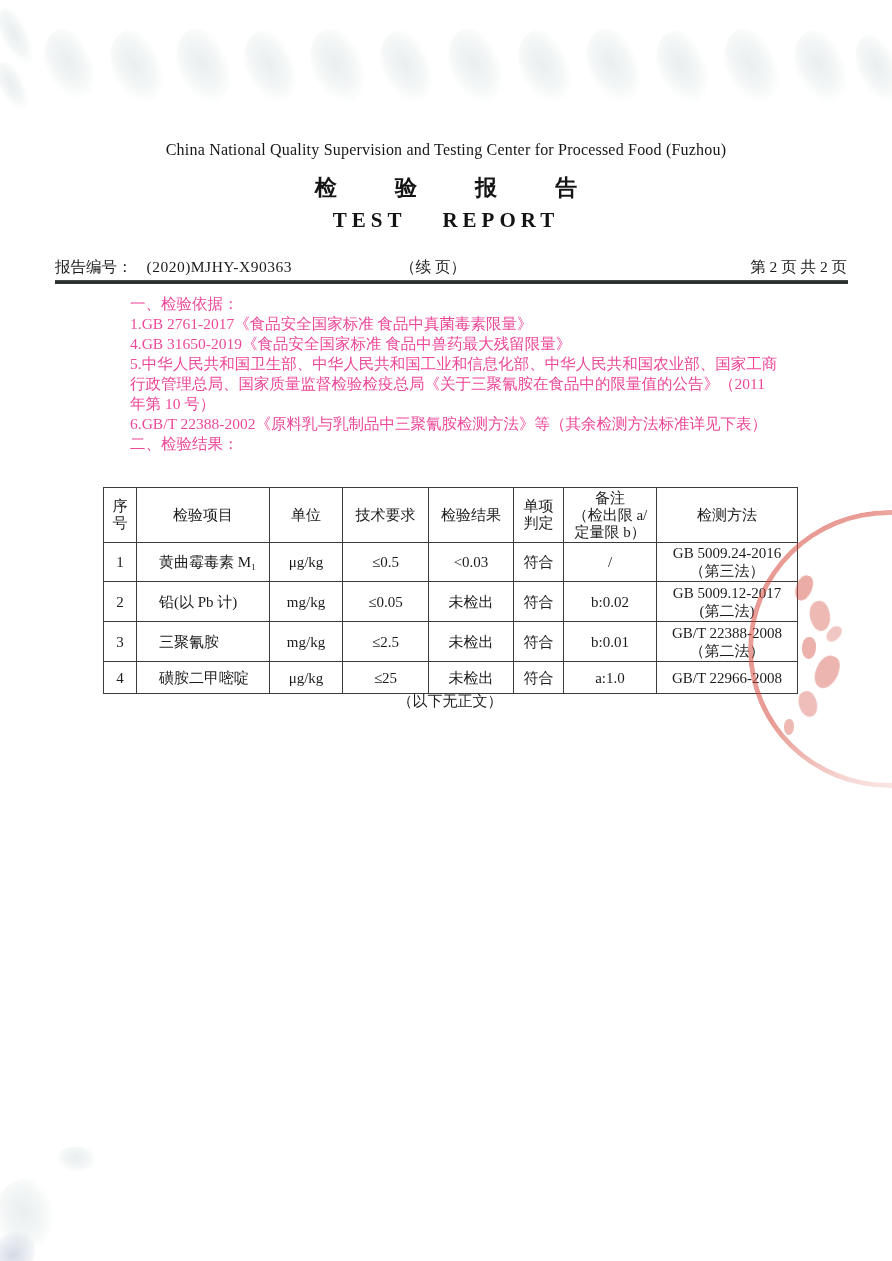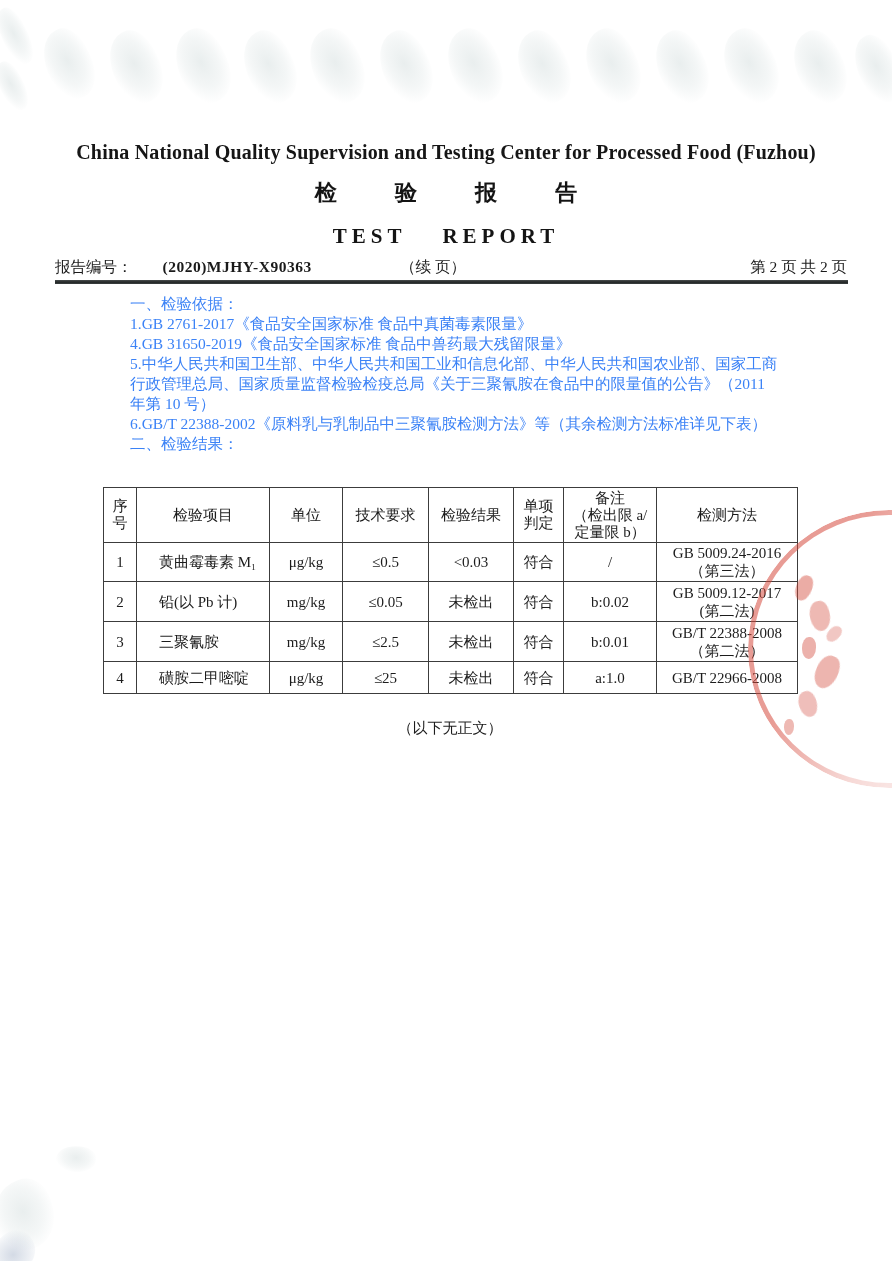--- a/index.html
+++ b/index.html
@@ -21,50 +21,50 @@
   .smudge.blue{
     background:radial-gradient(ellipse at 45% 55%, rgba(110,132,168,0.30) 0%, rgba(130,150,180,0.14) 50%, rgba(160,175,200,0) 78%);
   }
   
   .hdr{position:absolute;left:0;top:136px;width:100%;text-align:center;}
   .hdr-cn{
     font-family:"Liberation Sans","DejaVu Sans",sans-serif;
     font-weight:700;font-size:30px;letter-spacing:2px;color:#141414;
   }
   .hdr-en{
-    margin-top:5px;font-weight:700;font-size:20px;letter-spacing:0.2px;color:#161616;
+    margin-top:5px;font-weight:400;font-size:16px;letter-spacing:0.2px;color:#161616;
   }
   .title-cn{
     margin-top:14px;
     font-family:"Liberation Sans","DejaVu Sans",sans-serif;
     font-weight:700;font-size:22px;color:#141414;
     letter-spacing:26px;text-indent:26px;white-space:nowrap;
   }
   .title-en{
-    margin-top:16px;font-weight:700;font-size:21px;color:#141414;
+    margin-top:5px;font-weight:700;font-size:21px;color:#141414;
     letter-spacing:5px;word-spacing:26px;
   }
   
   .repline{
     position:absolute;left:55px;top:257px;width:792px;
     display:grid;grid-template-columns:1fr auto 1fr;
     font-size:15.5px;color:#1a1a1a;
   }
   .repline .left{text-align:left;white-space:nowrap;}
-  .repline .left .val{margin-left:30px;letter-spacing:0.5px;font-weight:bold;}
+  .repline .left .val{margin-left:14px;letter-spacing:0.5px;}
   .repline .mid{text-align:left;transform:translateX(-18px);}
   .repline .right{text-align:right;white-space:nowrap;}
   .rule{
     position:absolute;left:55px;top:280px;width:793px;height:4px;
     background:linear-gradient(#4a4f4f,#232626 55%,#3c4141);
   }
   
   .basis{
     position:absolute;left:130px;top:294px;width:648px;
-    font-size:15.5px;line-height:20px;color:#3b82f6;
+    font-size:15.5px;line-height:20px;color:#ec4899;
   }
   .basis p{margin:0;padding:0;}
   
   table.results{
     position:absolute;left:103px;top:487px;
     border-collapse:collapse;table-layout:fixed;
     font-size:15px;color:#1c1c1c;
   }
   table.results th, table.results td{
     border:1.4px solid #3c3c3c;
@@ -74,21 +74,21 @@
   }
   table.results th{line-height:17px;}
   table.results td.item{text-align:left;padding-left:22px;}
   table.results td.method{text-align:center;}
   col.c-no{width:33px;}  col.c-item{width:133px;} col.c-unit{width:73px;}
   col.c-req{width:86px;} col.c-res{width:85px;}  col.c-judge{width:50px;}
   col.c-note{width:93px;} col.c-method{width:141px;}
   tr.hrow{height:55px;} tr.r1{height:39px;} tr.r2{height:40px;}
   tr.r3{height:40px;} tr.r4{height:32px;}
   .endnote{
-    position:absolute;left:103px;top:719px;width:694px;
+    position:absolute;left:103px;top:692px;width:694px;
     text-align:center;font-size:15px;color:#1c1c1c;
   }
   
   .seal{position:absolute;left:744px;top:505px;width:200px;height:280px;pointer-events:none;}
   .seal .ring{
     position:absolute;left:4px;top:5px;width:272px;height:268px;
     border-radius:50%;
     border:5px solid rgba(213,72,58,0.60);
     -webkit-mask-image:linear-gradient(115deg, rgba(0,0,0,0.9) 30%, rgba(0,0,0,0.35) 55%, rgba(0,0,0,0.15) 75%);
     mask-image:linear-gradient(115deg, rgba(0,0,0,0.9) 30%, rgba(0,0,0,0.35) 55%, rgba(0,0,0,0.15) 75%);

